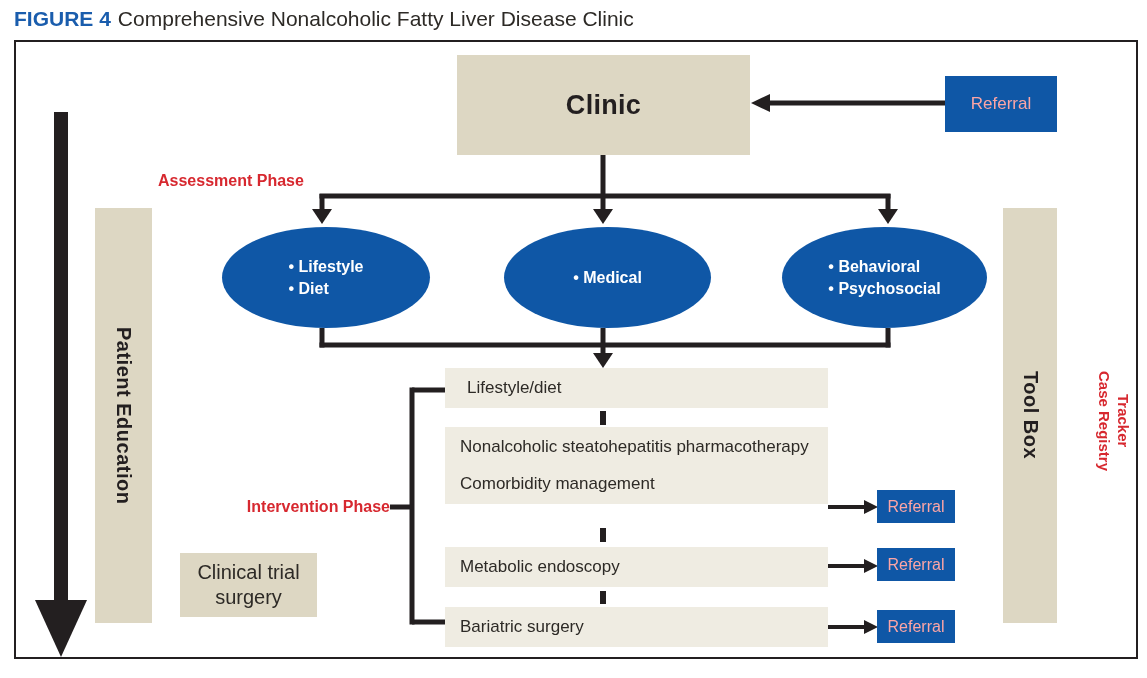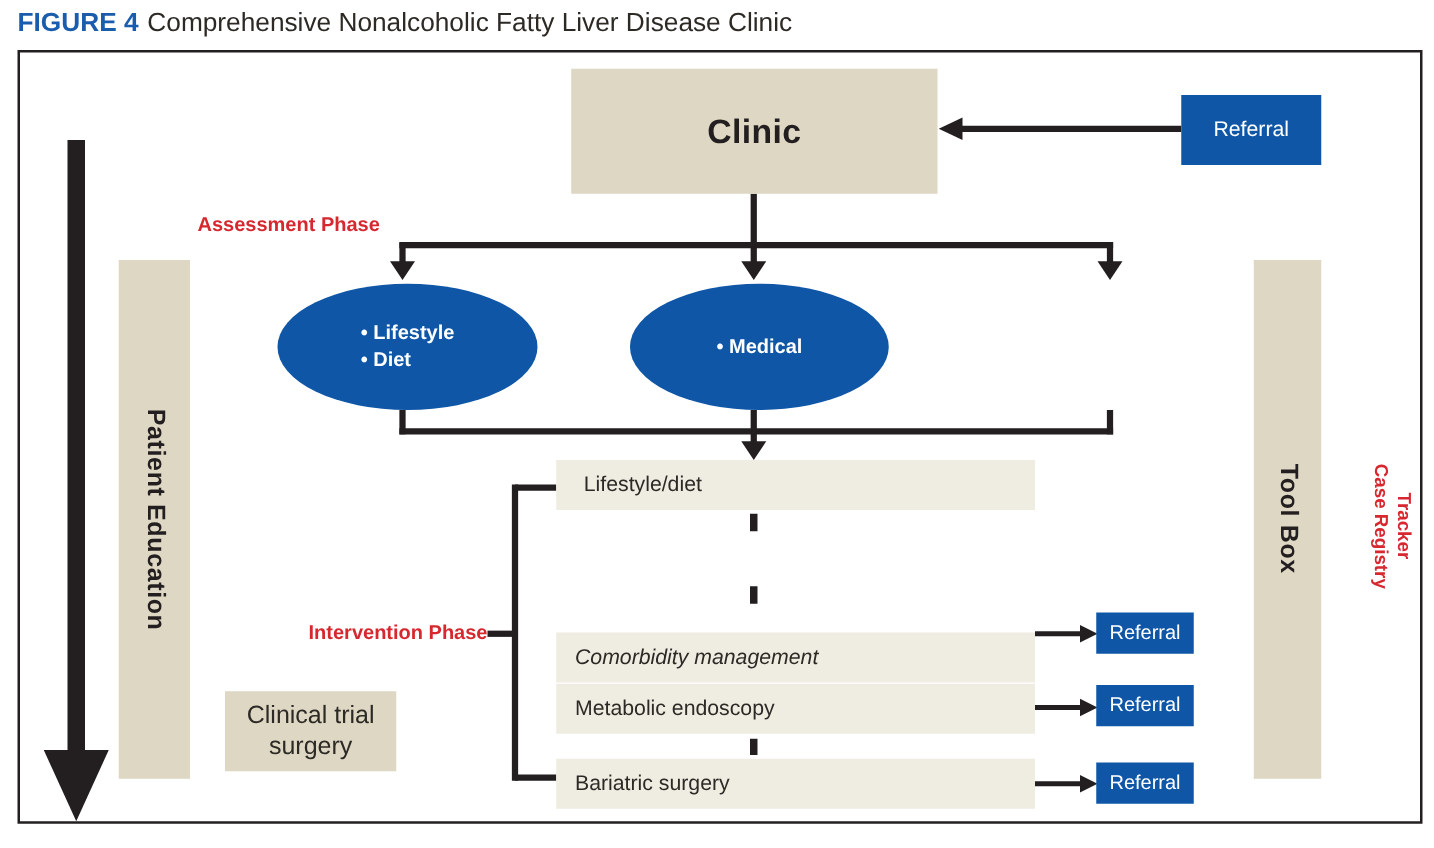--- a/index.html
+++ b/index.html
@@ -10,40 +10,40 @@
   .fig-caption{position:absolute;left:14px;top:6px;font-size:21px;line-height:26px;color:#2d2a26;white-space:nowrap;}
   .fig-caption .fig-label{color:#1a5dad;font-weight:bold;margin-right:7px;text-align:right;}
   .frame{
     position:absolute;left:14px;top:40px;width:1124px;height:619px;
     border:2px solid #231f20;box-sizing:border-box;background:#ffffff;
   }
   .connectors{position:absolute;left:0;top:0;pointer-events:none;}
   .node{position:absolute;box-sizing:border-box;}
   .tan{background:#ddd7c3;}
   .cream{background:#efece2;}
-  .bluebox{background:#0f57a6;color:#ffffff;}
+  .bluebox{background:#0f57a6;color:#fca5a5;}
   .center{display:flex;align-items:center;justify-content:center;}
 
   .clinic{left:441px;top:13px;width:293px;height:100px;font-size:27px;font-weight:bold;letter-spacing:.3px;}
   .ref-top{left:929px;top:34px;width:112px;height:56px;font-size:17px;}
 
   .phase-label{position:absolute;color:#d7282f;font-weight:bold;font-size:16px;white-space:nowrap;}
   .assessment-label{left:142px;top:130px;}
   .intervention-label{left:210px;top:456px;width:164px;text-align:right;}
 
   .ellipse{position:absolute;height:101px;border-radius:50%;background:#0f57a6;color:#ffffff;
     font-weight:bold;font-size:16px;line-height:1.35;display:flex;align-items:center;justify-content:center;}
   .ellipse .lines{text-align:left;white-space:nowrap;}
   .el-1{left:206px;top:185px;width:208px;}
   .el-2{left:488px;top:185px;width:207px;}
   .el-3{left:766px;top:185px;width:205px;}
 
   .ibox{left:429px;width:383px;height:40px;display:flex;align-items:center;
     padding-left:15px;font-size:17px;color:#2d2a26;}
-  .ibox-0{top:326px;padding-left:22px;} .ibox-1{top:385px;} .ibox-2{top:464px;font-style:italic;} .ibox-3{top:505px;} .ibox-4{top:565px;}
+  .ibox-0{top:326px;padding-left:22px;} .ibox-1{top:385px;} .ibox-2{top:422px;} .ibox-3{top:505px;} .ibox-4{top:565px;}
 
   .ref-side{left:861px;width:78px;height:33px;font-size:16px;}
   .ref-a{top:448px;} .ref-b{top:506px;} .ref-c{top:568px;}
 
   .trial{left:164px;top:511px;width:137px;height:64px;flex-direction:column;
     font-size:20px;line-height:1.25;text-align:center;color:#2d2a26;}
 
   .panel{position:absolute;top:166px;height:415px;display:flex;align-items:center;justify-content:center;}
   .panel-left{left:79px;width:57px;}
   .panel-right{left:987px;width:54px;}
@@ -136,22 +136,29 @@
       <div class="lines">
         <div>• Lifestyle</div>
         <div>• Diet</div>
       </div>
     </div>
     <div class="ellipse el-2">
       <div class="lines">
         <div>• Medical</div>
       </div>
     </div>
+    <div class="ellipse el-3">
+      <div class="lines">
+        <div>• Behavioral</div>
+        <div>• Psychosocial</div>
+      </div>
+    </div>
 
     <div class="node cream ibox ibox-0">Lifestyle/diet</div>
+    <div class="node cream ibox ibox-1">Nonalcoholic steatohepatitis pharmacotherapy</div>
     <div class="node cream ibox ibox-2">Comorbidity management</div>
     <div class="node cream ibox ibox-3">Metabolic endoscopy</div>
     <div class="node cream ibox ibox-4">Bariatric surgery</div>
 
     <div class="node tan trial center">
       <div>Clinical trial</div>
       <div>surgery</div>
     </div>
 
     <div class="node bluebox ref-side ref-a center">

